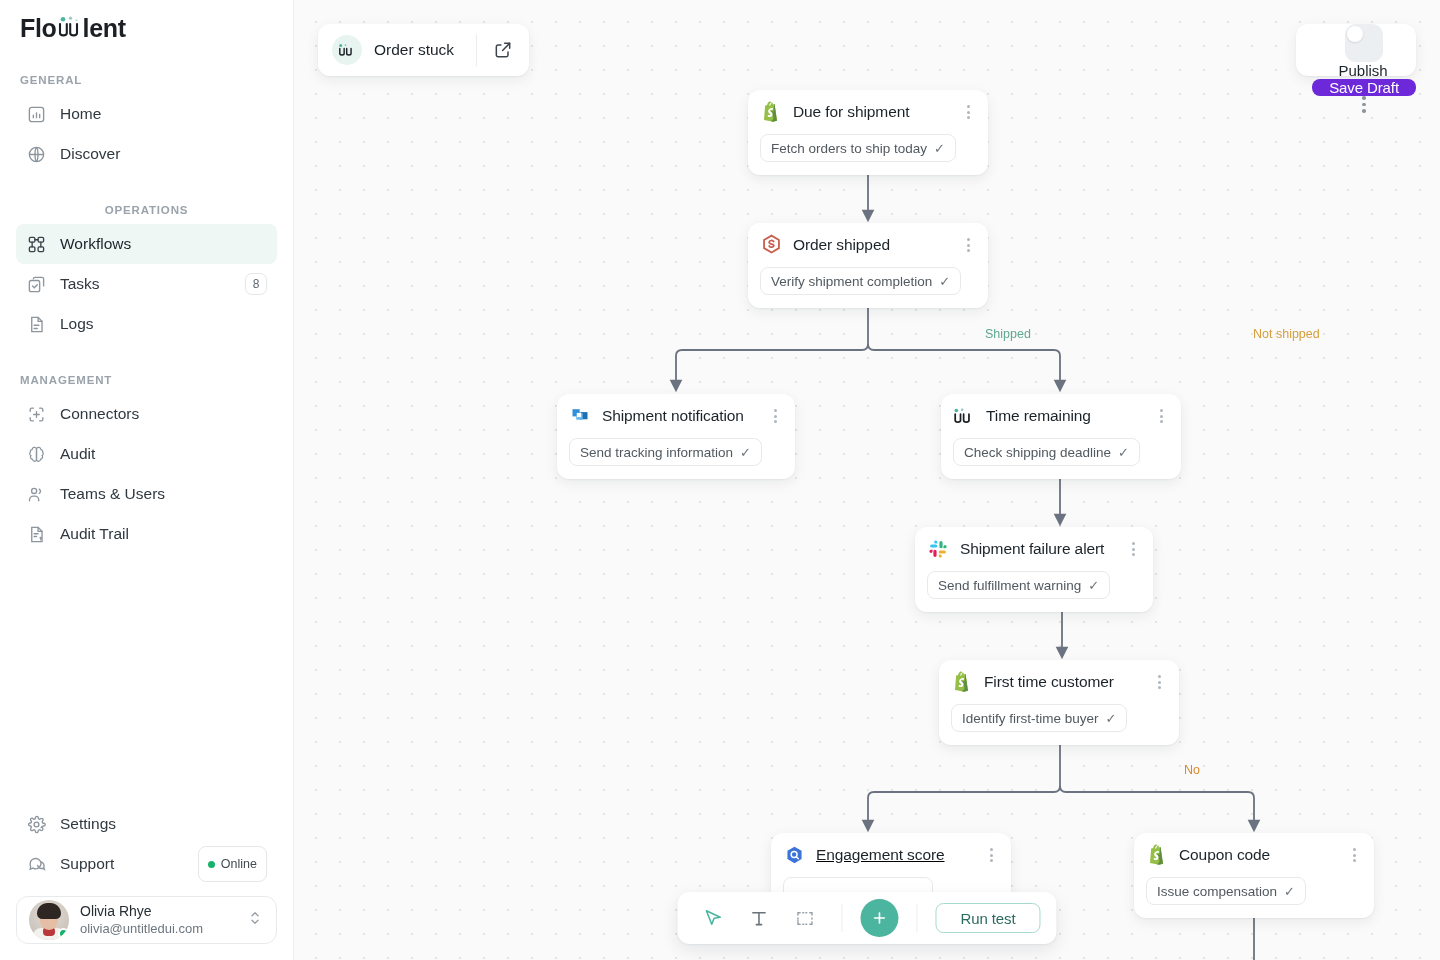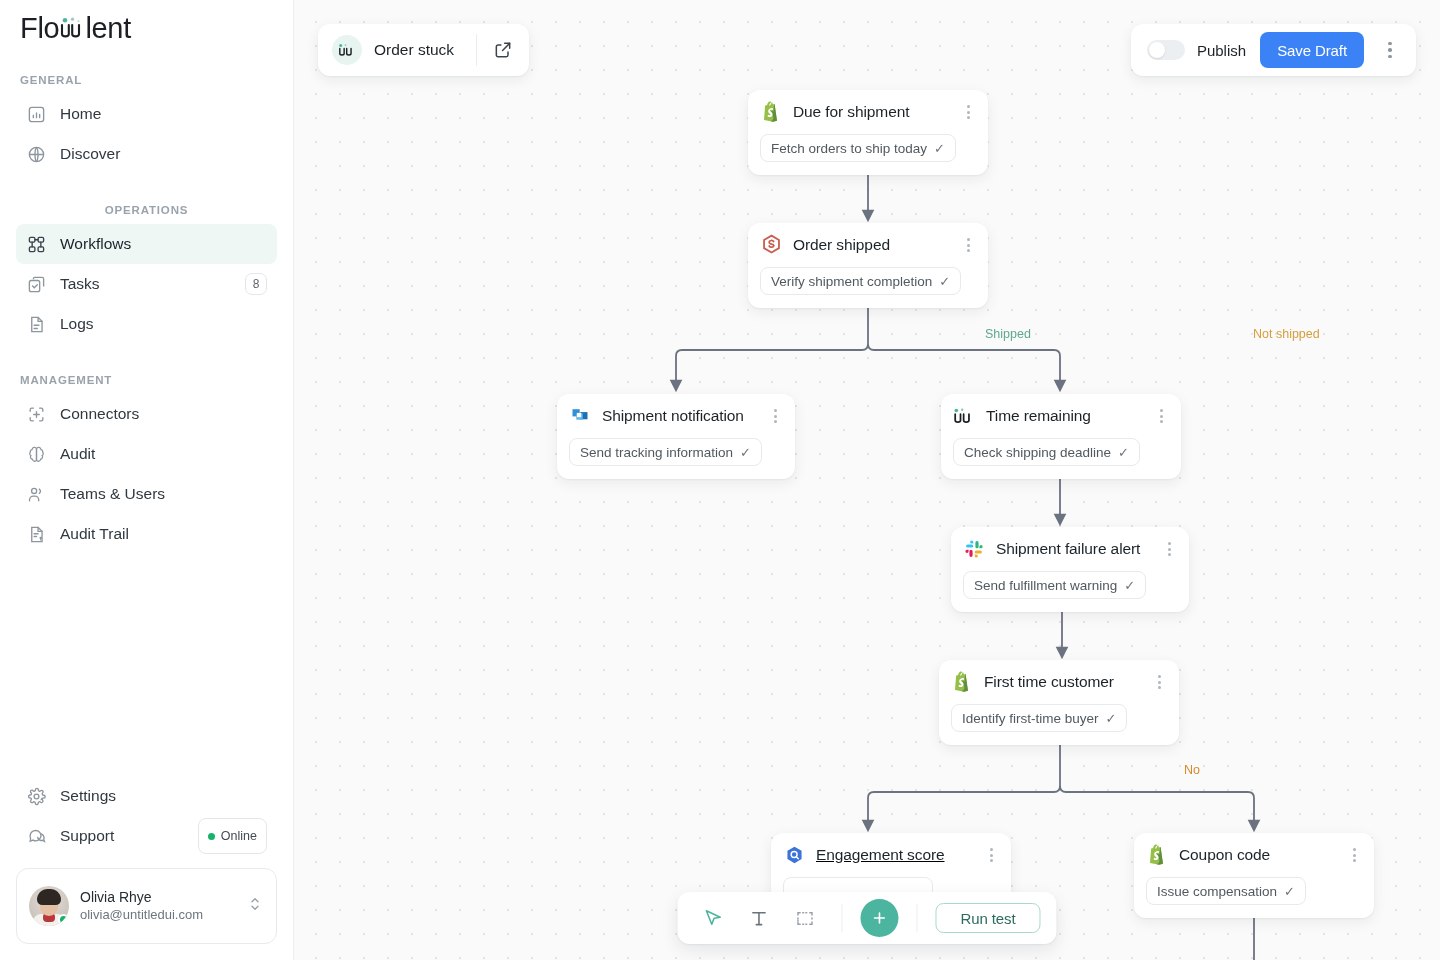--- a/index.html
+++ b/index.html
@@ -15,21 +15,21 @@
   .sidebar {
     width: 294px; height: 960px;
     background: #fff;
     border-right: 1px solid #eceff1;
     position: relative;
     flex: 0 0 294px;
     padding: 0 16px;
   }
   .logo-wrap { height: 56px; display: flex; align-items: center; padding-left: 4px; }
   .logo-text {
-    font-size: 29px; letter-spacing: -0.3px; color: #1c2024; font-weight: 400;
+    font-size: 25px; letter-spacing: -0.3px; color: #1c2024; font-weight: 700;
     position: relative; display: inline-block;
   }
   .logo-squiggle { position: relative; display: inline-block; }
   .logo-squiggle svg { display:block; }
 
   .nav-section-label {
     font-size: 11.5px; font-weight: 700; letter-spacing: 0.85px;
     color: #9aa3ab; padding: 0 4px; text-transform: uppercase;
   }
   .gen-label { margin-top: 18px; margin-bottom: 8px; }
@@ -56,21 +56,21 @@
   .sidebar-bottom { position: absolute; left: 16px; right: 16px; bottom: 16px; }
   .status-pill {
     display: inline-flex; align-items: center; gap: 6px;
     border: 1px solid #e3e7ea; border-radius: 8px; height: 24px; padding: 17px 9px;
     font-size: 12.5px; color: #434b52; background: #fff;
   }
   .status-dot { width: 7px; height: 7px; border-radius: 50%; background: #17b26a; }
 
   .user-card {
     margin-top: 12px; border: 1px solid #e7eaed; border-radius: 12px;
-    height: 76px; display: flex; align-items: center; gap: 11px; padding: 0 12px;
+    height: 48px; display: flex; align-items: center; gap: 11px; padding: 0 12px;
     background: #fff; cursor: pointer; justify-content: flex-end;
   }
   .avatar {
     width: 40px; height: 40px; border-radius: 50%; flex: 0 0 40px; position: relative;
     background: radial-gradient(circle at 50% 35%, #e3ded8 0%, #cfc8c0 60%, #bdb5ac 100%);
     overflow: hidden;
   }
   .avatar .hair { position:absolute; left:8px; top:3px; width:24px; height:16px; background:#2e2622; border-radius:12px 12px 6px 6px; }
   .avatar .face { position:absolute; left:11px; top:10px; width:18px; height:20px; background:#e5bfa5; border-radius:9px 9px 9px 9px; }
   .avatar .body { position:absolute; left:4px; top:28px; width:32px; height:14px; background:#f3f1ee; border-radius:8px 8px 0 0; }
@@ -128,20 +128,21 @@
   }
   .topbar-title { font-size: 15.5px; color: #1b2329; margin-left: 12px; margin-right: 22px; font-weight: 400; }
   .topbar-div { width: 1px; align-self: stretch; background: #eaedf0; margin: 10px 0; }
   .ext-btn { width: 52px; display:flex; align-items:center; justify-content:center; cursor:pointer; color:#3c444b; }
 
   .topbar-right {
     position: absolute; right: 24px; top: 24px; height: 52px;
     background: #fff; border-radius: 12px; display: flex; align-items: center;
     box-shadow: 0 1px 2px rgba(16,24,40,.05), 0 4px 14px rgba(16,24,40,.07);
     padding-left: 16px;
+    flex-direction: column;
   }
   .toggle {
     width: 38px; height: 20px; border-radius: 11px; background: #eceff1;
     position: relative; cursor: pointer; flex: 0 0 38px;
   }
   .toggle .knob {
     position: absolute; left: 2px; top: 2px; width: 16px; height: 16px;
     border-radius: 50%; background: #fff; box-shadow: 0 1px 2px rgba(16,24,40,.12);
   }
   .publish-label { font-size: 15px; color: #1b2329; margin: 0 14px 0 12px; }
@@ -444,21 +445,21 @@
             <i></i>
             <i></i>
           </span>
       </div>
       <div class="node-chip">
         <span>Check shipping deadline</span>
         <span class="chip-check">✓</span>
       </div>
     </div>
 
-    <div class="node" style="left:657px;top:527px;width:238px;">
+    <div class="node" style="left:621px;top:527px;width:238px;">
       <div class="node-head">
         <span class="node-ico">
             <svg width="20" height="20" viewBox="0 0 20 20">
               <path d="M4.6 12.3a1.6 1.6 0 11-1.6-1.6h1.6v1.6zm.8 0a1.6 1.6 0 013.2 0v4a1.6 1.6 0 11-3.2 0v-4z" fill="#e01e5a"></path>
               <path d="M7.7 4.6a1.6 1.6 0 111.6-1.6v1.6H7.7zm0 .8a1.6 1.6 0 010 3.2h-4a1.6 1.6 0 110-3.2h4z" fill="#36c5f0"></path>
               <path d="M15.4 7.7a1.6 1.6 0 111.6 1.6h-1.6V7.7zm-.8 0a1.6 1.6 0 01-3.2 0v-4a1.6 1.6 0 113.2 0v4z" fill="#2eb67d"></path>
               <path d="M12.3 15.4a1.6 1.6 0 11-1.6 1.6v-1.6h1.6zm0-.8a1.6 1.6 0 010-3.2h4a1.6 1.6 0 110 3.2h-4z" fill="#ecb22e"></path>
             </svg>
           </span>
         <span class="node-title">Shipment failure alert</span>
@@ -558,21 +559,21 @@
             <path d="M18 14.5V18a2 2 0 01-2 2H6a2 2 0 01-2-2V8a2 2 0 012-2h3.5"></path>
           </svg>
       </span>
     </div>
 
     <div class="topbar-right">
       <span class="toggle">
           <span class="knob"></span>
         </span>
       <span class="publish-label">Publish</span>
-      <button class="save-draft" style="background:#3b82f6">Save Draft</button>
+      <button class="save-draft" style="background:#6d28d9">Save Draft</button>
       <span class="kebab-lg">
           <i></i>
           <i></i>
           <i></i>
         </span>
     </div>
 
     <div class="bottombar">
       <span class="tool">
         <svg width="21" height="21" viewBox="0 0 24 24" fill="none" stroke="#4cb5a0" stroke-width="1.8" stroke-linecap="round" stroke-linejoin="round">

